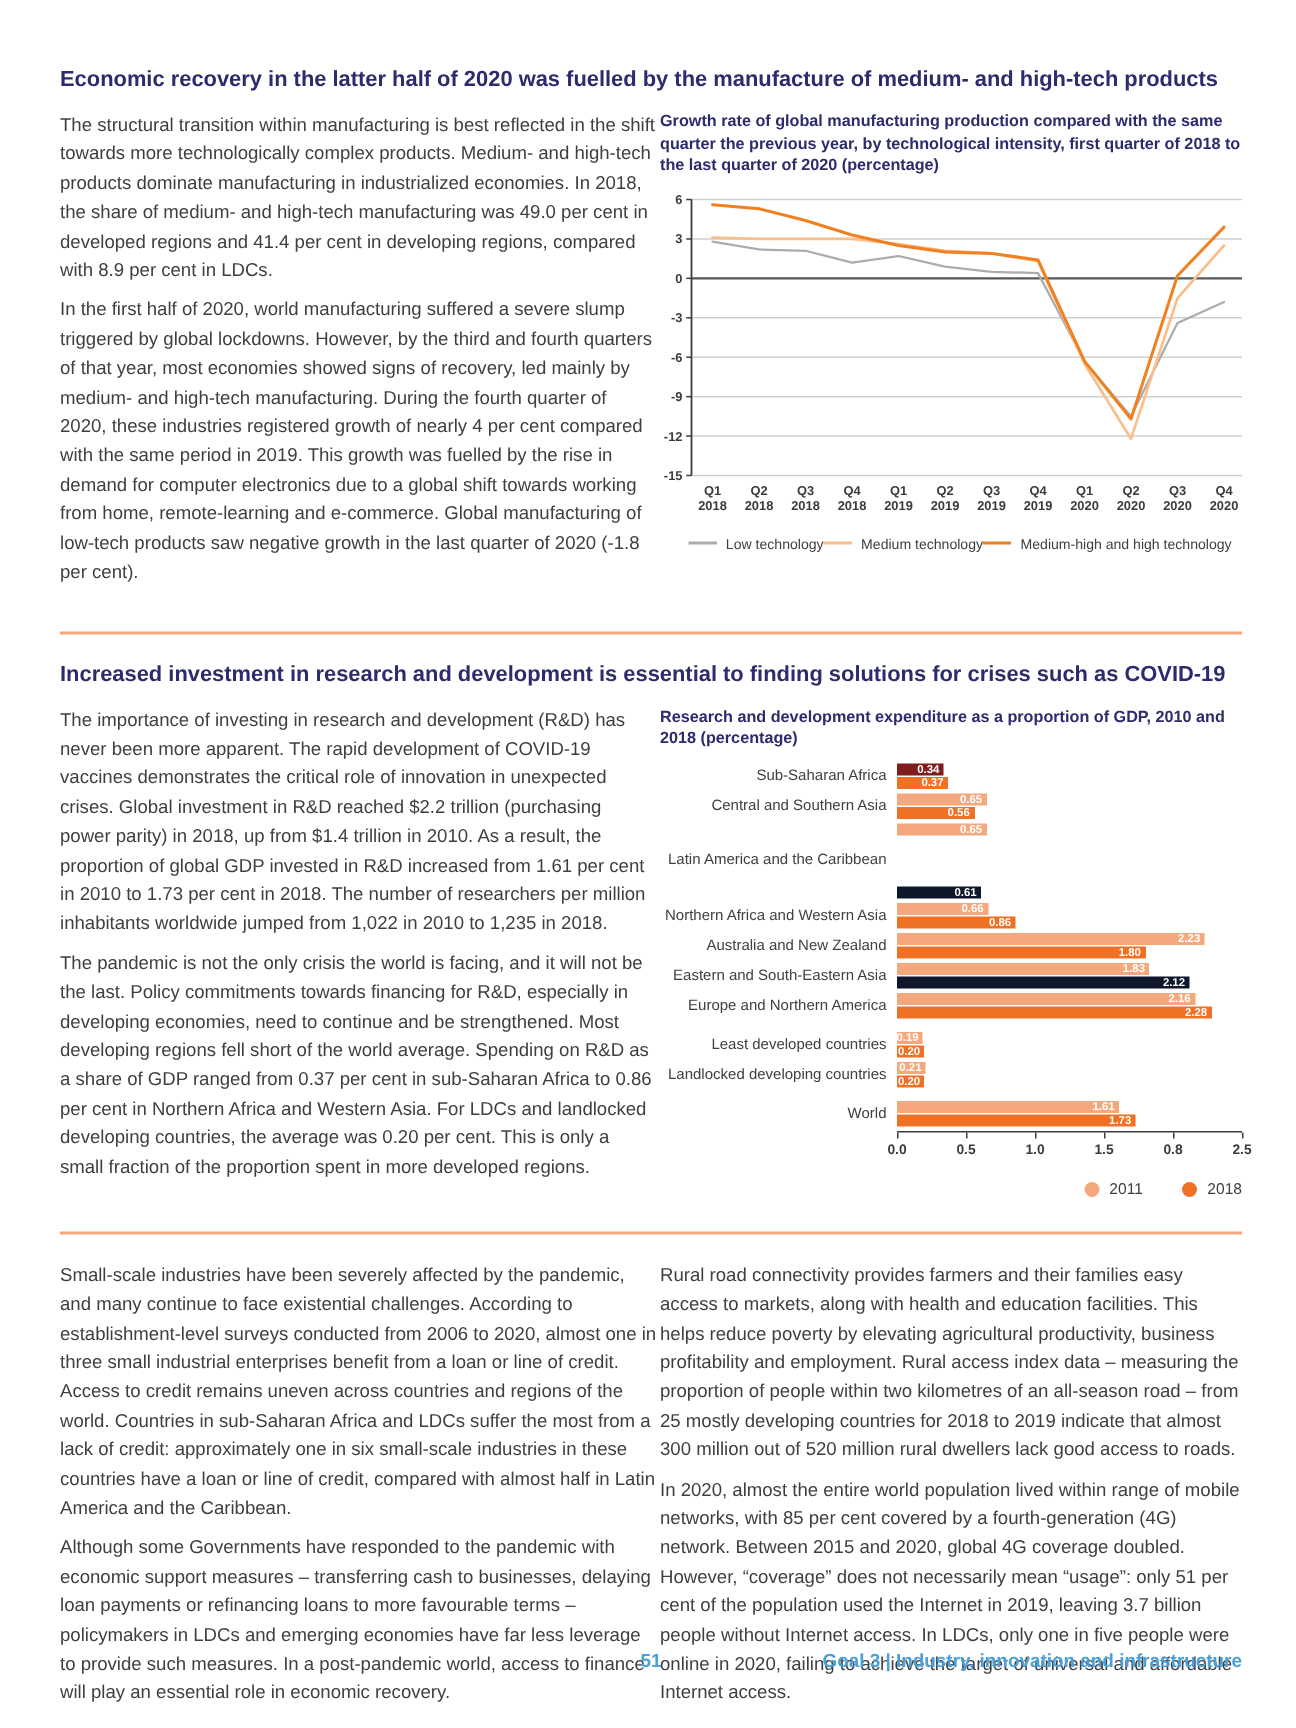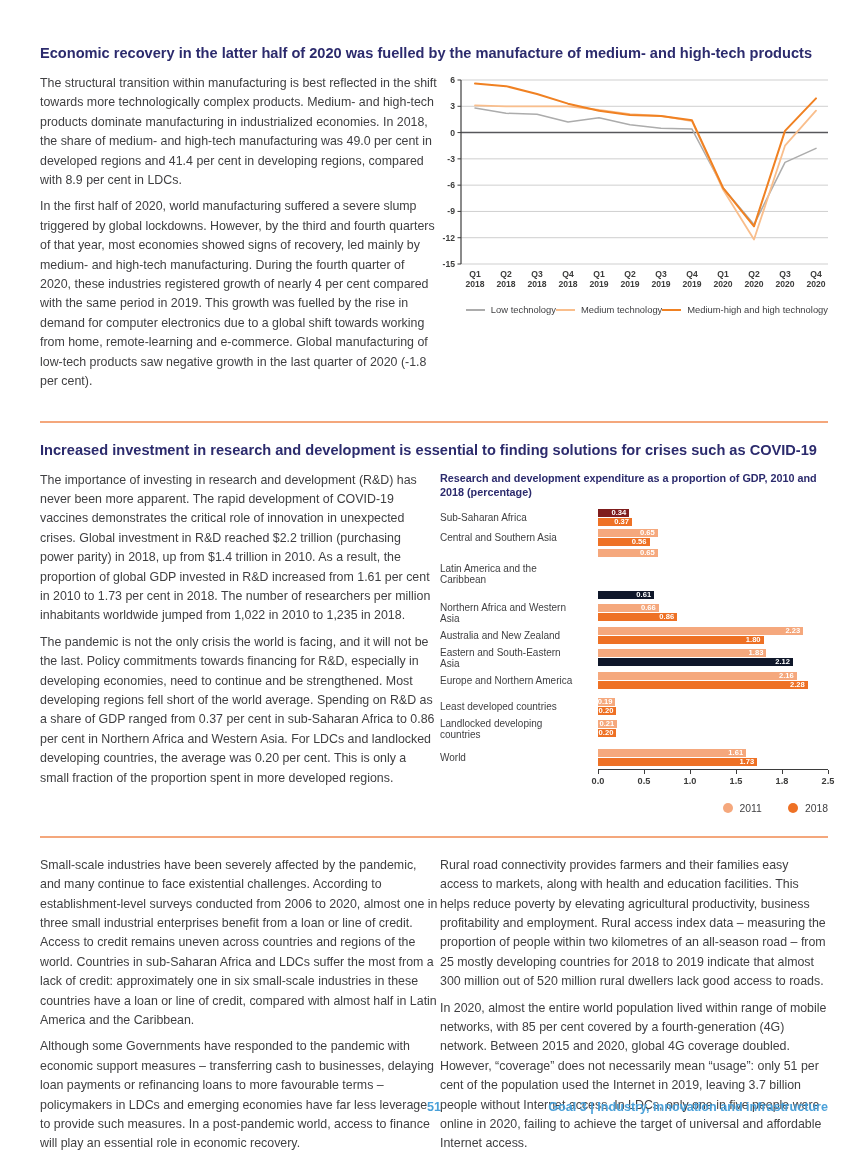--- a/index.html
+++ b/index.html
@@ -15,28 +15,28 @@
   .body-text p { font-size:12.4px; line-height:19.4px; margin-bottom:7px; color:#3F3F41; }
 
   .divider { height:2px; background:#F4A77C; border:none; margin-top:22px; }
   .sec2 .sec-heading, .sec1 .sec-heading { margin-top:0; }
   .after-divider { margin-top:18px; }
 
   .chart-title { color:#2C2B6D; font-size:10.8px; font-weight:bold; line-height:14.6px; margin-bottom:9px; }
 
   
   .linechart svg { display:block; }
-  .line-legend { display:flex; justify-content:flex-end; padding-left:12px; margin-top:6px; }
+  .line-legend { display:flex; justify-content:center; padding-left:12px; margin-top:6px; }
   .line-legend .item { display:flex; align-items:center; font-size:9.4px; color:#3F3F41; }
   .line-legend .swatch { display:inline-block; width:19px; height:2px; margin-right:6px; }
 
   
   .barchart .row { display:flex; align-items:center; margin-bottom:3px; }
   .barchart .row.gap { margin-top:9px; }
-  .barchart .cat-label { width:158px; padding-right:18px; font-size:10px; line-height:11px; color:#3F3F41; }
+  .barchart .cat-label { width:158px; padding-right:7px; text-align:right; font-size:10px; line-height:11px; color:#3F3F41; }
   .barchart .bars { flex:1; display:flex; flex-direction:column; gap:1px; }
   .barchart .bar { height:8px; position:relative; }
   .barchart .bar span { position:absolute; right:3px; top:0; font-size:7.6px; line-height:8.4px; font-weight:bold; color:#ffffff; white-space:nowrap; }
   .barchart .axis { margin-left:158px; position:relative; height:22px; border-top:1.2px solid #3D3D3D; margin-top:2px; }
   .barchart .axis .tick { position:absolute; top:0; width:1px; height:4px; background:#3D3D3D; }
   .barchart .axis .tlabel { position:absolute; top:6px; transform:translateX(-50%); font-size:9.2px; font-weight:bold; color:#3C3C3B; }
   .bar-legend { display:flex; justify-content:flex-end; gap:26px; margin-top:12px; }
   .bar-legend .item { display:flex; align-items:center; font-size:10.4px; color:#3F3F41; }
   .bar-legend .dot { width:10px; height:10px; border-radius:50%; margin-right:7px; }
 
@@ -54,20 +54,21 @@
   <div class="content">
 
     <div class="sec1">
       <div class="sec-heading">Economic recovery in the latter half of 2020 was fuelled by the manufacture of medium- and high-tech products</div>
       <div class="columns">
         <div class="col-left body-text">
           <p>The structural transition within manufacturing is best reflected in the shift towards more technologically complex products. Medium- and high-tech products dominate manufacturing in industrialized economies. In 2018, the share of medium- and high-tech manufacturing was 49.0 per cent in developed regions and 41.4 per cent in developing regions, compared with 8.9 per cent in LDCs.</p>
           <p>In the first half of 2020, world manufacturing suffered a severe slump triggered by global lockdowns. However, by the third and fourth quarters of that year, most economies showed signs of recovery, led mainly by medium- and high-tech manufacturing. During the fourth quarter of 2020, these industries registered growth of nearly 4 per cent compared with the same period in 2019. This growth was fuelled by the rise in demand for computer electronics due to a global shift towards working from home, remote-learning and e-commerce. Global manufacturing of low-tech products saw negative growth in the last quarter of 2020 (-1.8 per cent).</p>
         </div>
         <div class="col-right">
+          <div class="chart-title">Growth rate of global manufacturing production compared with the same quarter the previous year, by technological intensity, first quarter of 2018 to the last quarter of 2020 (percentage)</div>
           <div class="linechart" id="linechart">
               <svg width="388" height="224" viewBox="0 0 388 224">
                 <line x1="21" x2="388" y1="6" y2="6" stroke="#CFCFCF" stroke-width="1"></line>
                 <line x1="17.5" x2="21" y1="6" y2="6" stroke="#3D3D3D" stroke-width="1"></line>
                 <text x="15" y="9" text-anchor="end" font-size="8.6" font-weight="bold" fill="#3C3C3B" font-family="Liberation Sans, sans-serif">6</text>
                 <line x1="21" x2="388" y1="32.285714285714285" y2="32.285714285714285" stroke="#CFCFCF" stroke-width="1"></line>
                 <line x1="17.5" x2="21" y1="32.285714285714285" y2="32.285714285714285" stroke="#3D3D3D" stroke-width="1"></line>
                 <text x="15" y="35.285714285714285" text-anchor="end" font-size="8.6" font-weight="bold" fill="#3C3C3B" font-family="Liberation Sans, sans-serif">3</text>
                 <line x1="21" x2="388" y1="58.57142857142857" y2="58.57142857142857" stroke="#57575B" stroke-width="1.6"></line>
                 <line x1="17.5" x2="21" y1="58.57142857142857" y2="58.57142857142857" stroke="#3D3D3D" stroke-width="1"></line>
@@ -260,21 +261,21 @@
               <div class="axis">
                 <span class="tick" style="left: 0%;"></span>
                 <span class="tlabel" style="left: 0%;">0.0</span>
                 <span class="tick" style="left: 20%;"></span>
                 <span class="tlabel" style="left: 20%;">0.5</span>
                 <span class="tick" style="left: 40%;"></span>
                 <span class="tlabel" style="left: 40%;">1.0</span>
                 <span class="tick" style="left: 60%;"></span>
                 <span class="tlabel" style="left: 60%;">1.5</span>
                 <span class="tick" style="left: 80%;"></span>
-                <span class="tlabel" style="left: 80%;">1.8</span>
+                <span class="tlabel" style="left: 80%;">0.8</span>
                 <span class="tick" style="left: 100%;"></span>
                 <span class="tlabel" style="left: 100%;">2.5</span>
               </div>
             </div>
           <div class="bar-legend" id="bar-legend">
               <span class="item">
                 <span class="dot" style="background: rgb(245, 168, 125);"></span>
                 <span>2011</span>
               </span>
               <span class="item">

